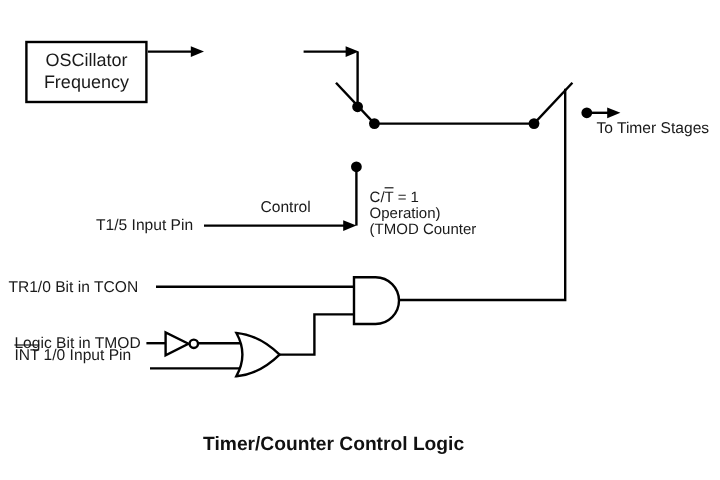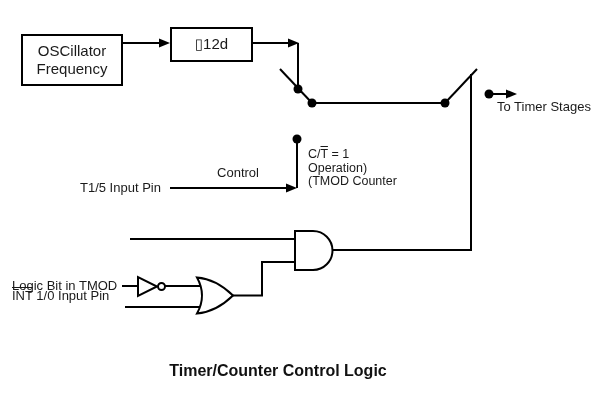--- a/index.html
+++ b/index.html
@@ -77,34 +77,32 @@
       <circle cx="445" cy="103" r="4.5"></circle>
       <circle cx="489" cy="94" r="4.5"></circle>
       <circle cx="297" cy="139" r="4.5"></circle>
     </g>
   </svg>
 
   <div class="box" style="left:21px;top:34px;width:98px;height:48px;">
     <span>OSCillator
 Frequency</span>
   </div>
-  <div class="box" style="left:170px;top:27px;width:79px;height:31px;">
-    <span>▯12d</span>
-  </div>
 
   <div class="counter-lbl" style="left:203px;top:165px;">Control</div>
 
   <div class="lbl" style="left:80px;top:181px;">T1/5 Input Pin</div>
 
-  <div class="ct-block" style="left:308px;top:148px;">
+  <div class="ct-block" style="left:308px;top:158px;">
     <div><span>C/</span><span class="ovl">T</span><span> = 1</span></div>
     <div>Operation)</div>
     <div>(TMOD Counter</div>
   </div>
 
+  <div class="lbl" style="left:7px;top:232px;">TR1/0 Bit in TCON</div>
 
   <div class="lbl" style="left:12px;top:279px;">Logic Bit in TMOD</div>
 
   <div class="lbl" style="left:12px;top:289px;"><span class="ovl">INT</span><span> 1/0 Input Pin</span></div>
 
   <div class="lbl" style="left:497px;top:100px;">To Timer Stages</div>
 
   <div class="title">Timer/Counter Control Logic</div>
 
 </div>

